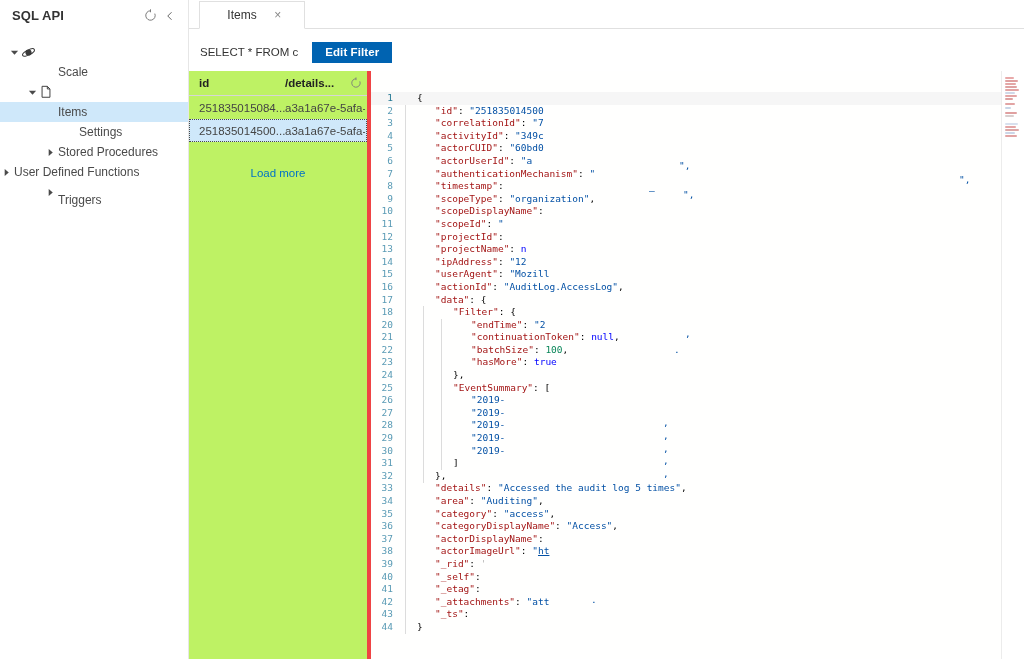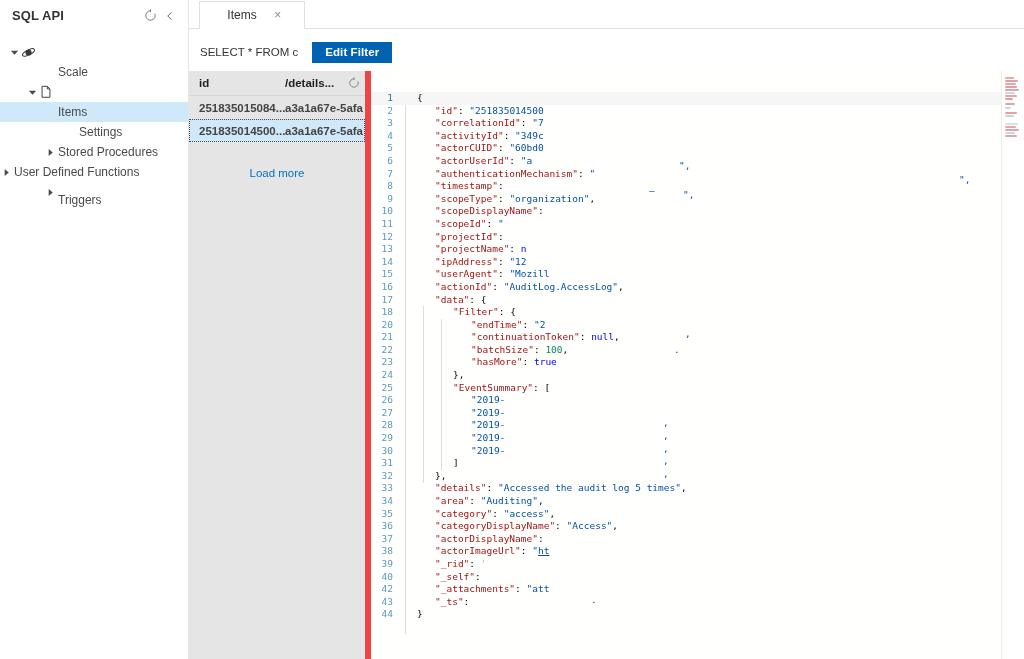--- a/index.html
+++ b/index.html
@@ -171,24 +171,24 @@
     position: absolute;
     left: 0;
     right: 0;
     top: 71px;
     bottom: 0;
     display: flex;
   }
   .results-pane {
     width: 182px;
     flex: 0 0 182px;
-    border-right: 6px solid #ef4444;
-    box-sizing: border-box;
-    position: relative;
-    background: #e5e5e5;
+    border-right: 4px solid #ef4444;
+    box-sizing: border-box;
+    position: relative;
+    background: #bef264;
   }
   .grid-header {
     height: 25px;
     display: flex;
     align-items: center;
     border-bottom: 1px solid #d6d6d6;
     box-sizing: border-box;
     padding: 0 2px 0 10px;
     font-size: 11.5px;
     font-weight: bold;
@@ -207,21 +207,20 @@
   }
   .grid-row {
     height: 23px;
     display: flex;
     align-items: center;
     padding: 0 2px 0 10px;
     font-size: 11.5px;
     color: #444;
     box-sizing: border-box;
     cursor: pointer;
-    font-weight: bold;
   }
   .grid-row.selected {
     background: #cfe8fa;
     border: 1px dotted #4a4a4a;
     padding: 0 1px 0 9px;
   }
   .cell-id { flex: 0 0 86px; white-space: nowrap; overflow: hidden; }
   .cell-pk { flex: 1 1 auto; white-space: nowrap; overflow: hidden; }
   .load-more {
     text-align: center;
@@ -498,20 +497,21 @@
             <div class="code-line"><span class="gut">31</span><span class="code-text" style="padding-left: 48px;"><span class="tok-punct">]</span></span></div>
             <div class="code-line"><span class="gut">32</span><span class="code-text" style="padding-left: 30px;"><span class="tok-punct">},</span></span></div>
             <div class="code-line"><span class="gut">33</span><span class="code-text" style="padding-left: 30px;"><span class="tok-key">"details"</span><span class="tok-punct">: </span><span class="tok-str">"Accessed the audit log 5 times"</span><span class="tok-punct">,</span></span></div>
             <div class="code-line"><span class="gut">34</span><span class="code-text" style="padding-left: 30px;"><span class="tok-key">"area"</span><span class="tok-punct">: </span><span class="tok-str">"Auditing"</span><span class="tok-punct">,</span></span></div>
             <div class="code-line"><span class="gut">35</span><span class="code-text" style="padding-left: 30px;"><span class="tok-key">"category"</span><span class="tok-punct">: </span><span class="tok-str">"access"</span><span class="tok-punct">,</span></span></div>
             <div class="code-line"><span class="gut">36</span><span class="code-text" style="padding-left: 30px;"><span class="tok-key">"categoryDisplayName"</span><span class="tok-punct">: </span><span class="tok-str">"Access"</span><span class="tok-punct">,</span></span></div>
             <div class="code-line"><span class="gut">37</span><span class="code-text" style="padding-left: 30px;"><span class="tok-key">"actorDisplayName"</span><span class="tok-punct">: </span></span></div>
             <div class="code-line"><span class="gut">38</span><span class="code-text" style="padding-left: 30px;"><span class="tok-key">"actorImageUrl"</span><span class="tok-punct">: </span><span class="tok-str">"</span><span class="tok-link">ht</span></span></div>
             <div class="code-line"><span class="gut">39</span><span class="code-text" style="padding-left: 30px;"><span class="tok-key">"_rid"</span><span class="tok-punct">: </span><span class="tok-dim">'</span></span></div>
             <div class="code-line"><span class="gut">40</span><span class="code-text" style="padding-left: 30px;"><span class="tok-key">"_self"</span><span class="tok-punct">: </span></span></div>
+            <div class="code-line"><span class="gut">41</span><span class="code-text" style="padding-left: 30px;"><span class="tok-key">"_etag"</span><span class="tok-punct">: </span></span></div>
             <div class="code-line"><span class="gut">42</span><span class="code-text" style="padding-left: 30px;"><span class="tok-key">"_attachments"</span><span class="tok-punct">: </span><span class="tok-str">"att</span></span></div>
             <div class="code-line"><span class="gut">43</span><span class="code-text" style="padding-left: 30px;"><span class="tok-key">"_ts"</span><span class="tok-punct">: </span></span></div>
             <div class="code-line"><span class="gut">44</span><span class="code-text" style="padding-left: 12px;"><span class="tok-punct">}</span></span></div>
           </div>
         <div class="stray-layer" id="stray-layer" style="position: absolute; inset: 0px; pointer-events: none;">
             <span class="stray" style="position: absolute; left: 308px; top: 89px;">",</span>
             <span class="stray" style="position: absolute; left: 588px; top: 103px;">",</span>
             <span class="stray" style="position: absolute; left: 278px; top: 114px;">—</span>
             <span class="stray" style="position: absolute; left: 312px; top: 118px;">",</span>
             <span class="stray" style="position: absolute; left: 314px; top: 257px;">,</span>

